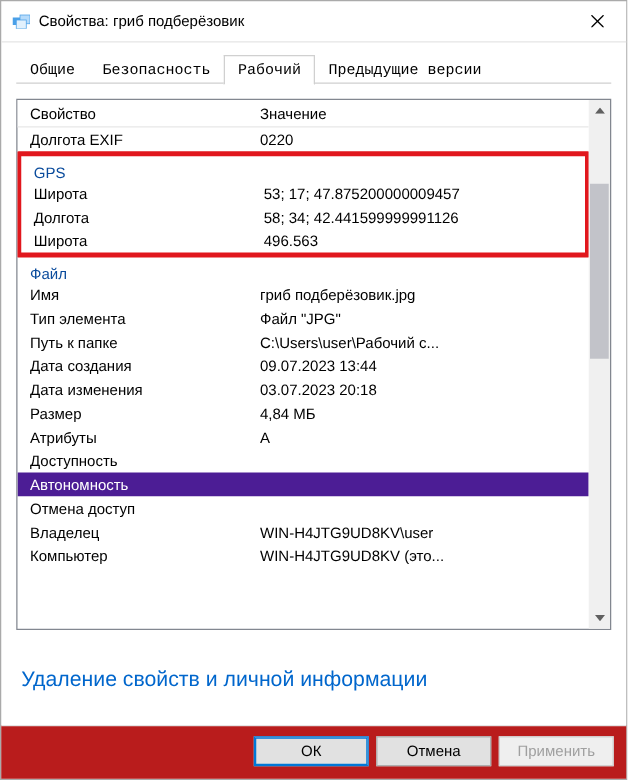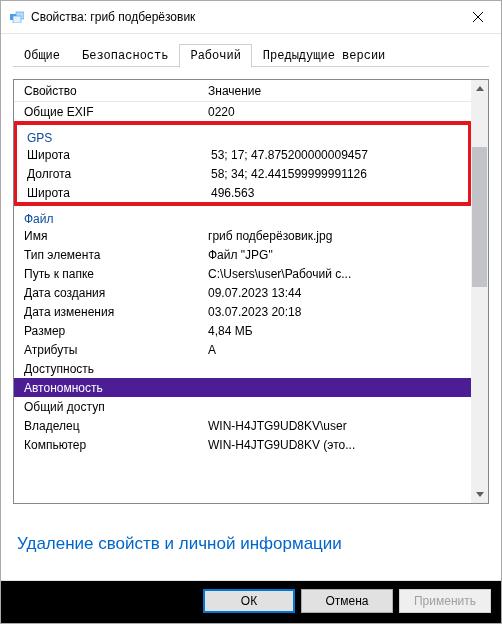--- a/index.html
+++ b/index.html
@@ -165,21 +165,21 @@
     text-decoration: none;
     cursor: pointer;
     font-size: 17px;
   }
   .footer {
     display: flex;
     justify-content: flex-end;
     gap: 6px;
     padding: 8px 10px 10px;
     border-top: 1px solid #e5e5e5;
-    background: #000000;
+    background: #b91c1c;
   }
   .btn {
     width: 92px;
     height: 24px;
     font-size: 12px;
     font-family: inherit;
     border: 1px solid #adadad;
     background: #e1e1e1;
     cursor: pointer;
   }
@@ -229,21 +229,21 @@
 
   <div class="content">
     <div class="listbox">
       <div class="list-scroll">
         <div class="headers">
           <div class="col1">Свойство</div>
           <div class="col2">Значение</div>
         </div>
 
         <div class="row">
-          <div class="col1">Общие EXIF</div>
+          <div class="col1">Долгота EXIF</div>
           <div class="col2">0220</div>
         </div>
 
         <div class="highlight-box">
           <div class="group-header">GPS</div>
           <div class="row">
             <div class="col1">Широта</div>
             <div class="col2">53; 17; 47.875200000009457</div>
           </div>
           <div class="row">
@@ -287,21 +287,21 @@
         </div>
         <div class="row">
           <div class="col1">Доступность</div>
           <div class="col2"></div>
         </div>
         <div class="row selected">
           <div class="col1">Автономность</div>
           <div class="col2"></div>
         </div>
         <div class="row">
-          <div class="col1">Общий доступ</div>
+          <div class="col1">Отмена доступ</div>
           <div class="col2"></div>
         </div>
         <div class="row">
           <div class="col1">Владелец</div>
           <div class="col2">WIN-H4JTG9UD8KV\user</div>
         </div>
         <div class="row">
           <div class="col1">Компьютер</div>
           <div class="col2">WIN-H4JTG9UD8KV (это...</div>
         </div>

